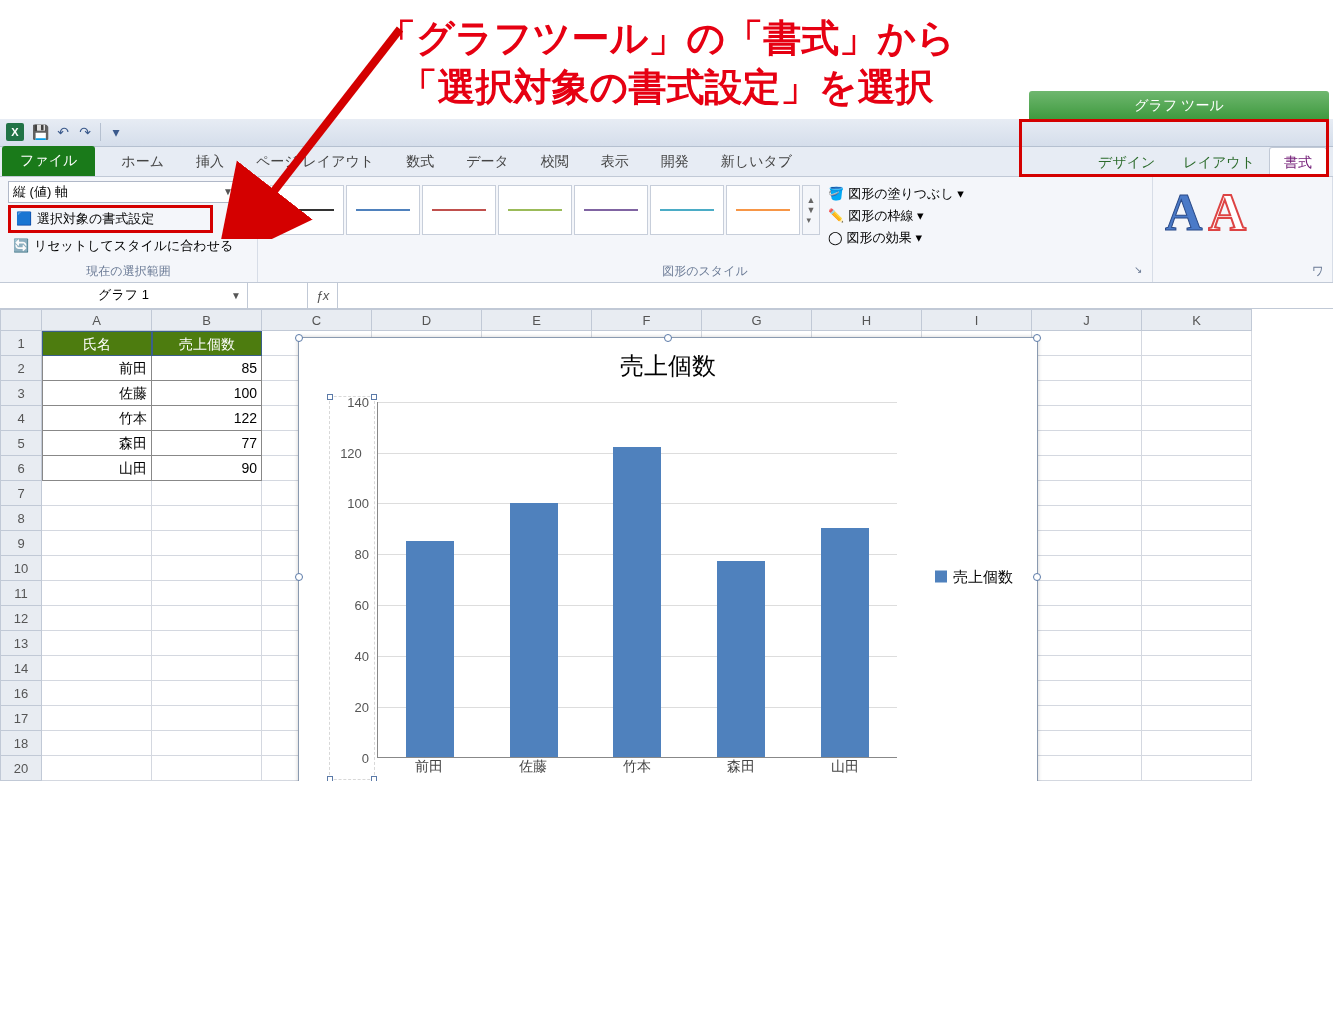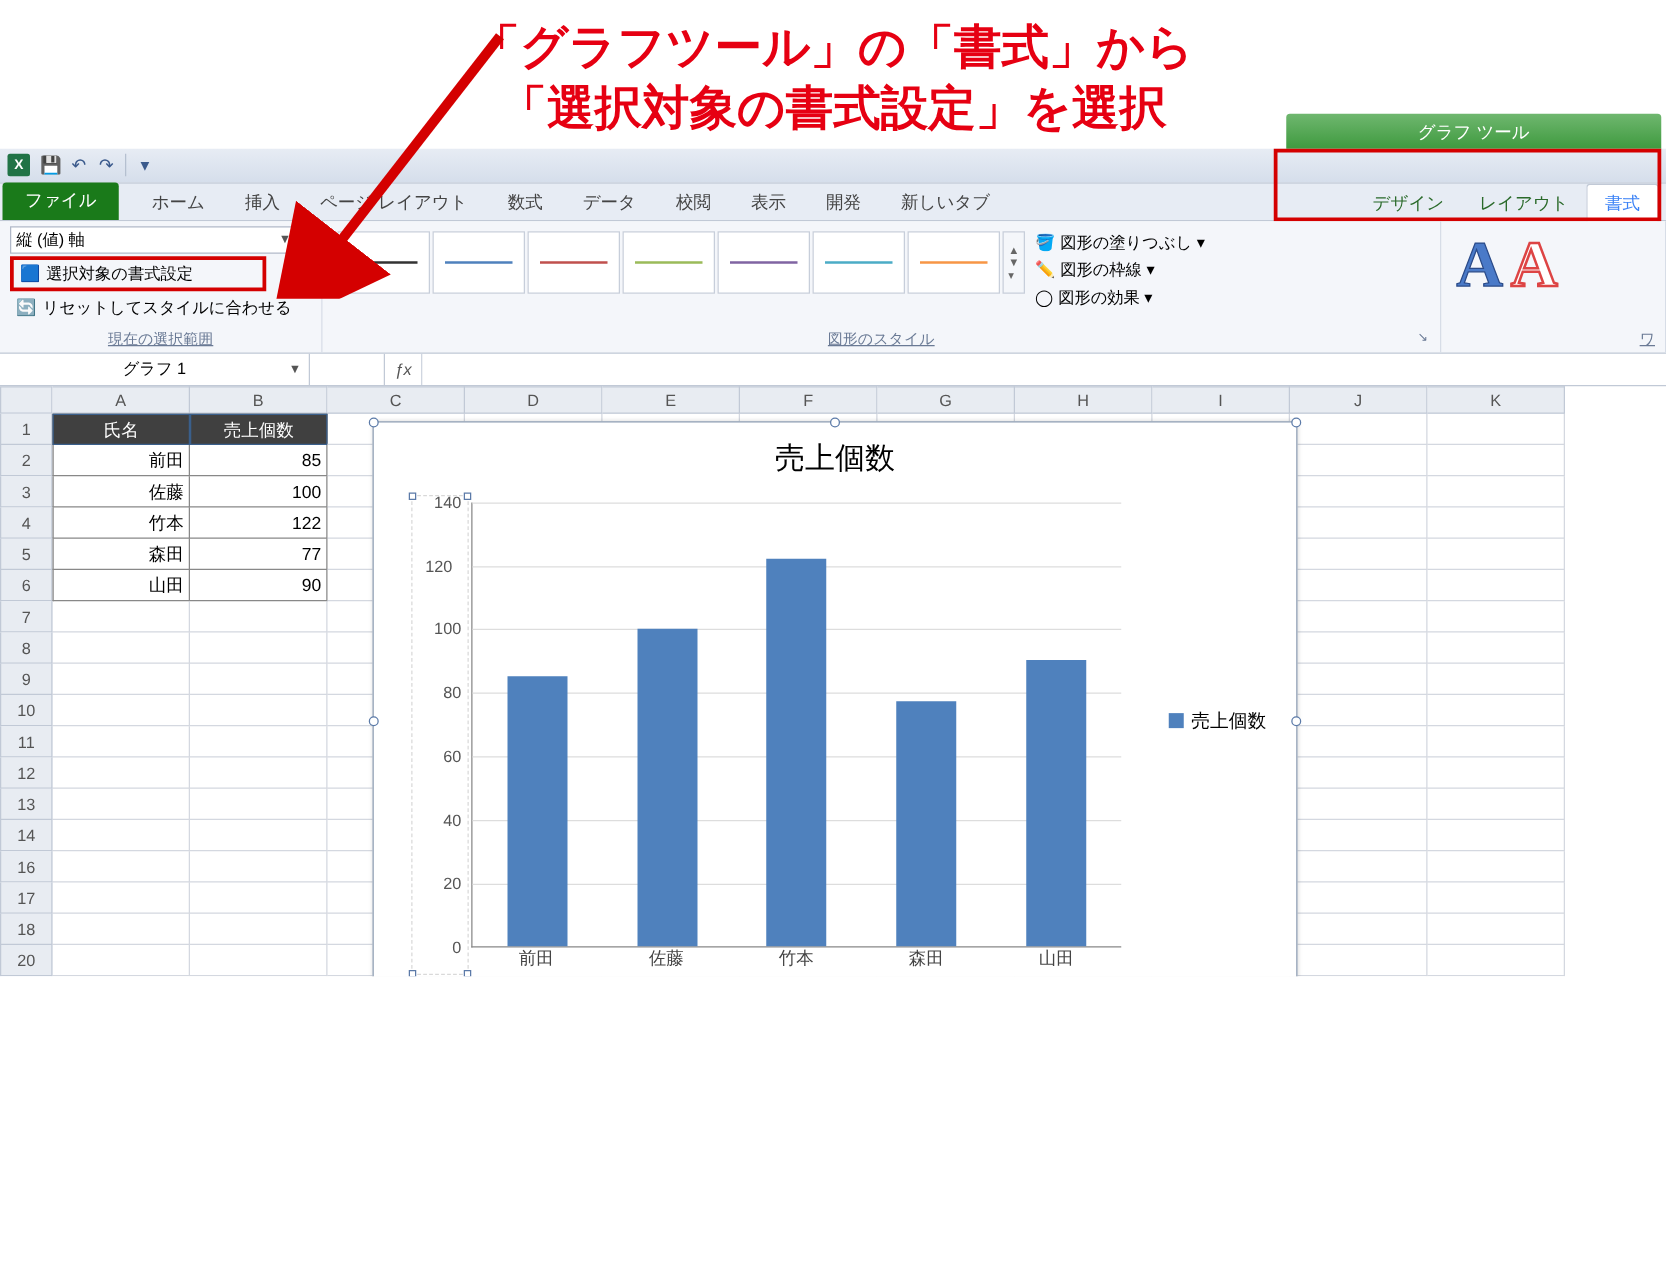--- a/index.html
+++ b/index.html
@@ -90,21 +90,21 @@
     padding: 6px 14px 5px;
     font-size: 14px;
     color: #2a6a2a;
     cursor: pointer;
   }
   .ctab.active {
     background: #fff;
     border: 1px solid #c1c9d6;
     border-bottom: 1px solid #fff;
     border-radius: 3px 3px 0 0;
-    color: #3b82f6;
+    color: #701a75;
     margin-bottom: -1px;
   }
   .chart-tabs {
     position: absolute;
     right: 6px; top: 0;
     display: flex;
     height: 30px;
     align-items: flex-end;
   }
 
@@ -122,21 +122,20 @@
     padding: 4px 8px 2px;
     display: flex;
     flex-direction: column;
     justify-content: space-between;
   }
   .group-label {
     text-align: center;
     color: #6a7a95;
     font-size: 12px;
     padding-top: 2px;
-    text-decoration: underline;
   }
   .sel-dropdown {
     width: 230px;
     height: 22px;
     border: 1px solid #b0b8c8;
     background: #fff;
     font-size: 13px;
     padding: 1px 4px;
     display: flex;
     align-items: center;
@@ -219,21 +218,21 @@
   .grid-corner { width:42px; height:22px; background:#e8ecf2; border:1px solid #c1c9d6; }
   .col-headers { display:flex; }
   .ch {
     width: 110px; height:22px; background:#e8ecf2; border:1px solid #c1c9d6; border-left:none;
     text-align:center; font-size:13px; color:#555; line-height:22px;
   }
   .rows { }
   .row { display:flex; height:25px; }
   .rh { width:42px; background:#e8ecf2; border:1px solid #c1c9d6; border-top:none; text-align:center; font-size:13px; color:#555; line-height:25px;}
   .cell { width:110px; border-right:1px solid #d4d8e0; border-bottom:1px solid #d4d8e0; padding:0 4px; line-height:25px; font-size:14px; text-align:right;}
-  .cell.head { background:#404040; color:#fff; text-align:center; font-weight:normal; border:1px solid #3a5f8b;}
+  .cell.head { background:#4d7c0f; color:#fff; text-align:center; font-weight:normal; border:1px solid #3a5f8b;}
   .cell.name { text-align:right; }
 
   
   .chart-obj {
     position: absolute;
     left: 298px; top: 6px;
     width: 740px; height: 480px;
     background: #fff;
     border: 1px solid #8a9ab0;
     box-shadow: 0 0 4px rgba(0,0,0,.2);

